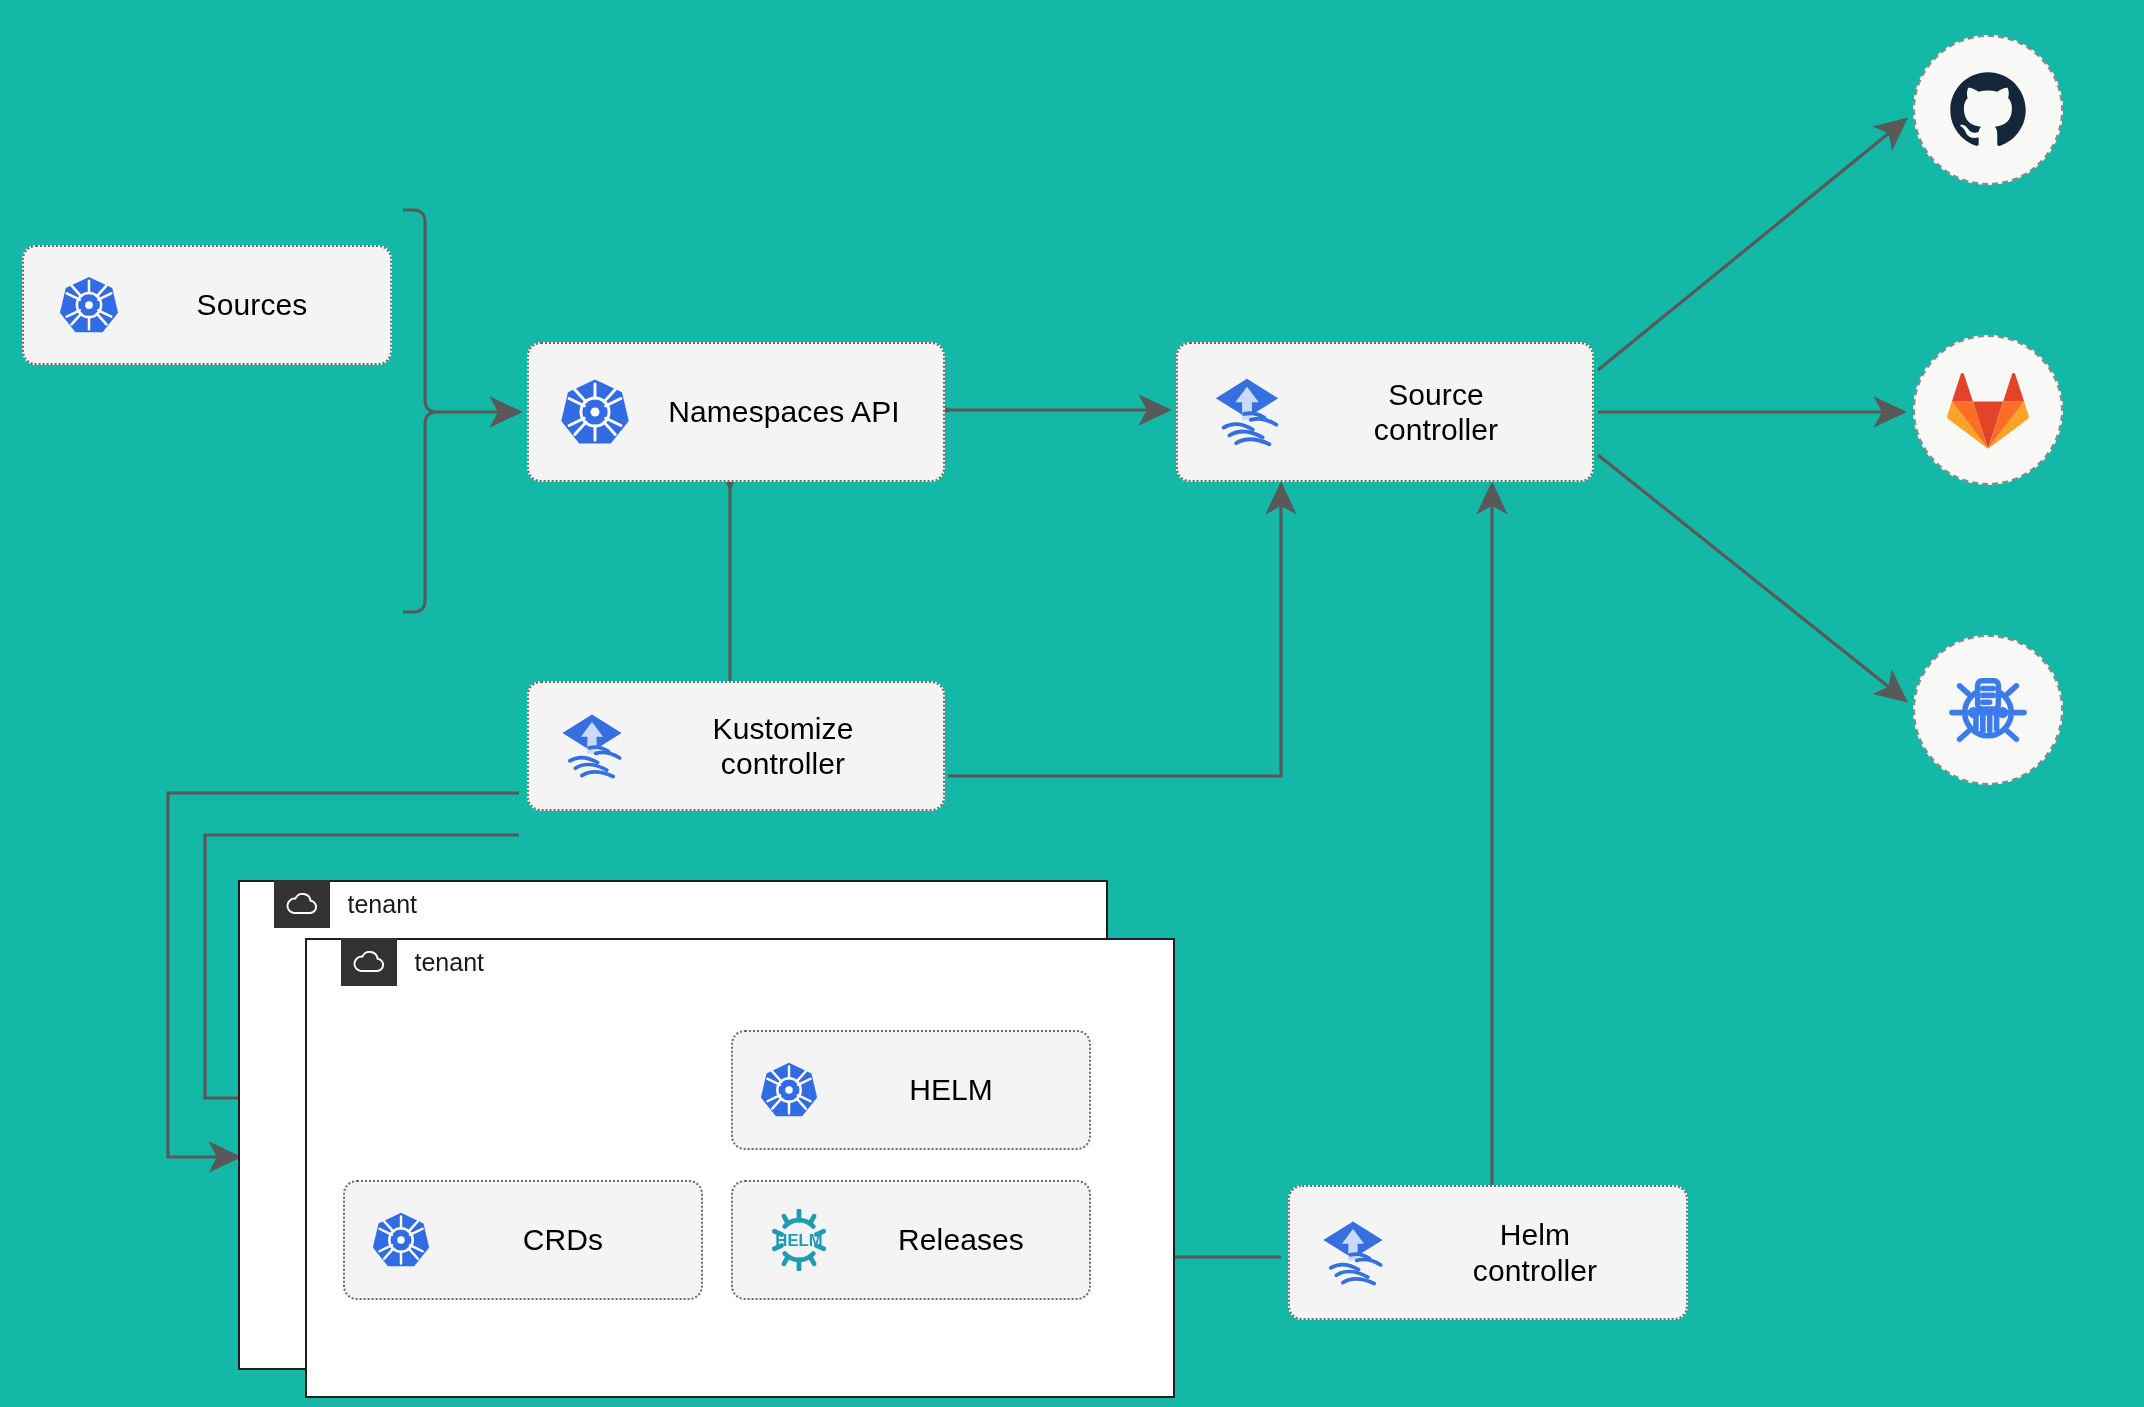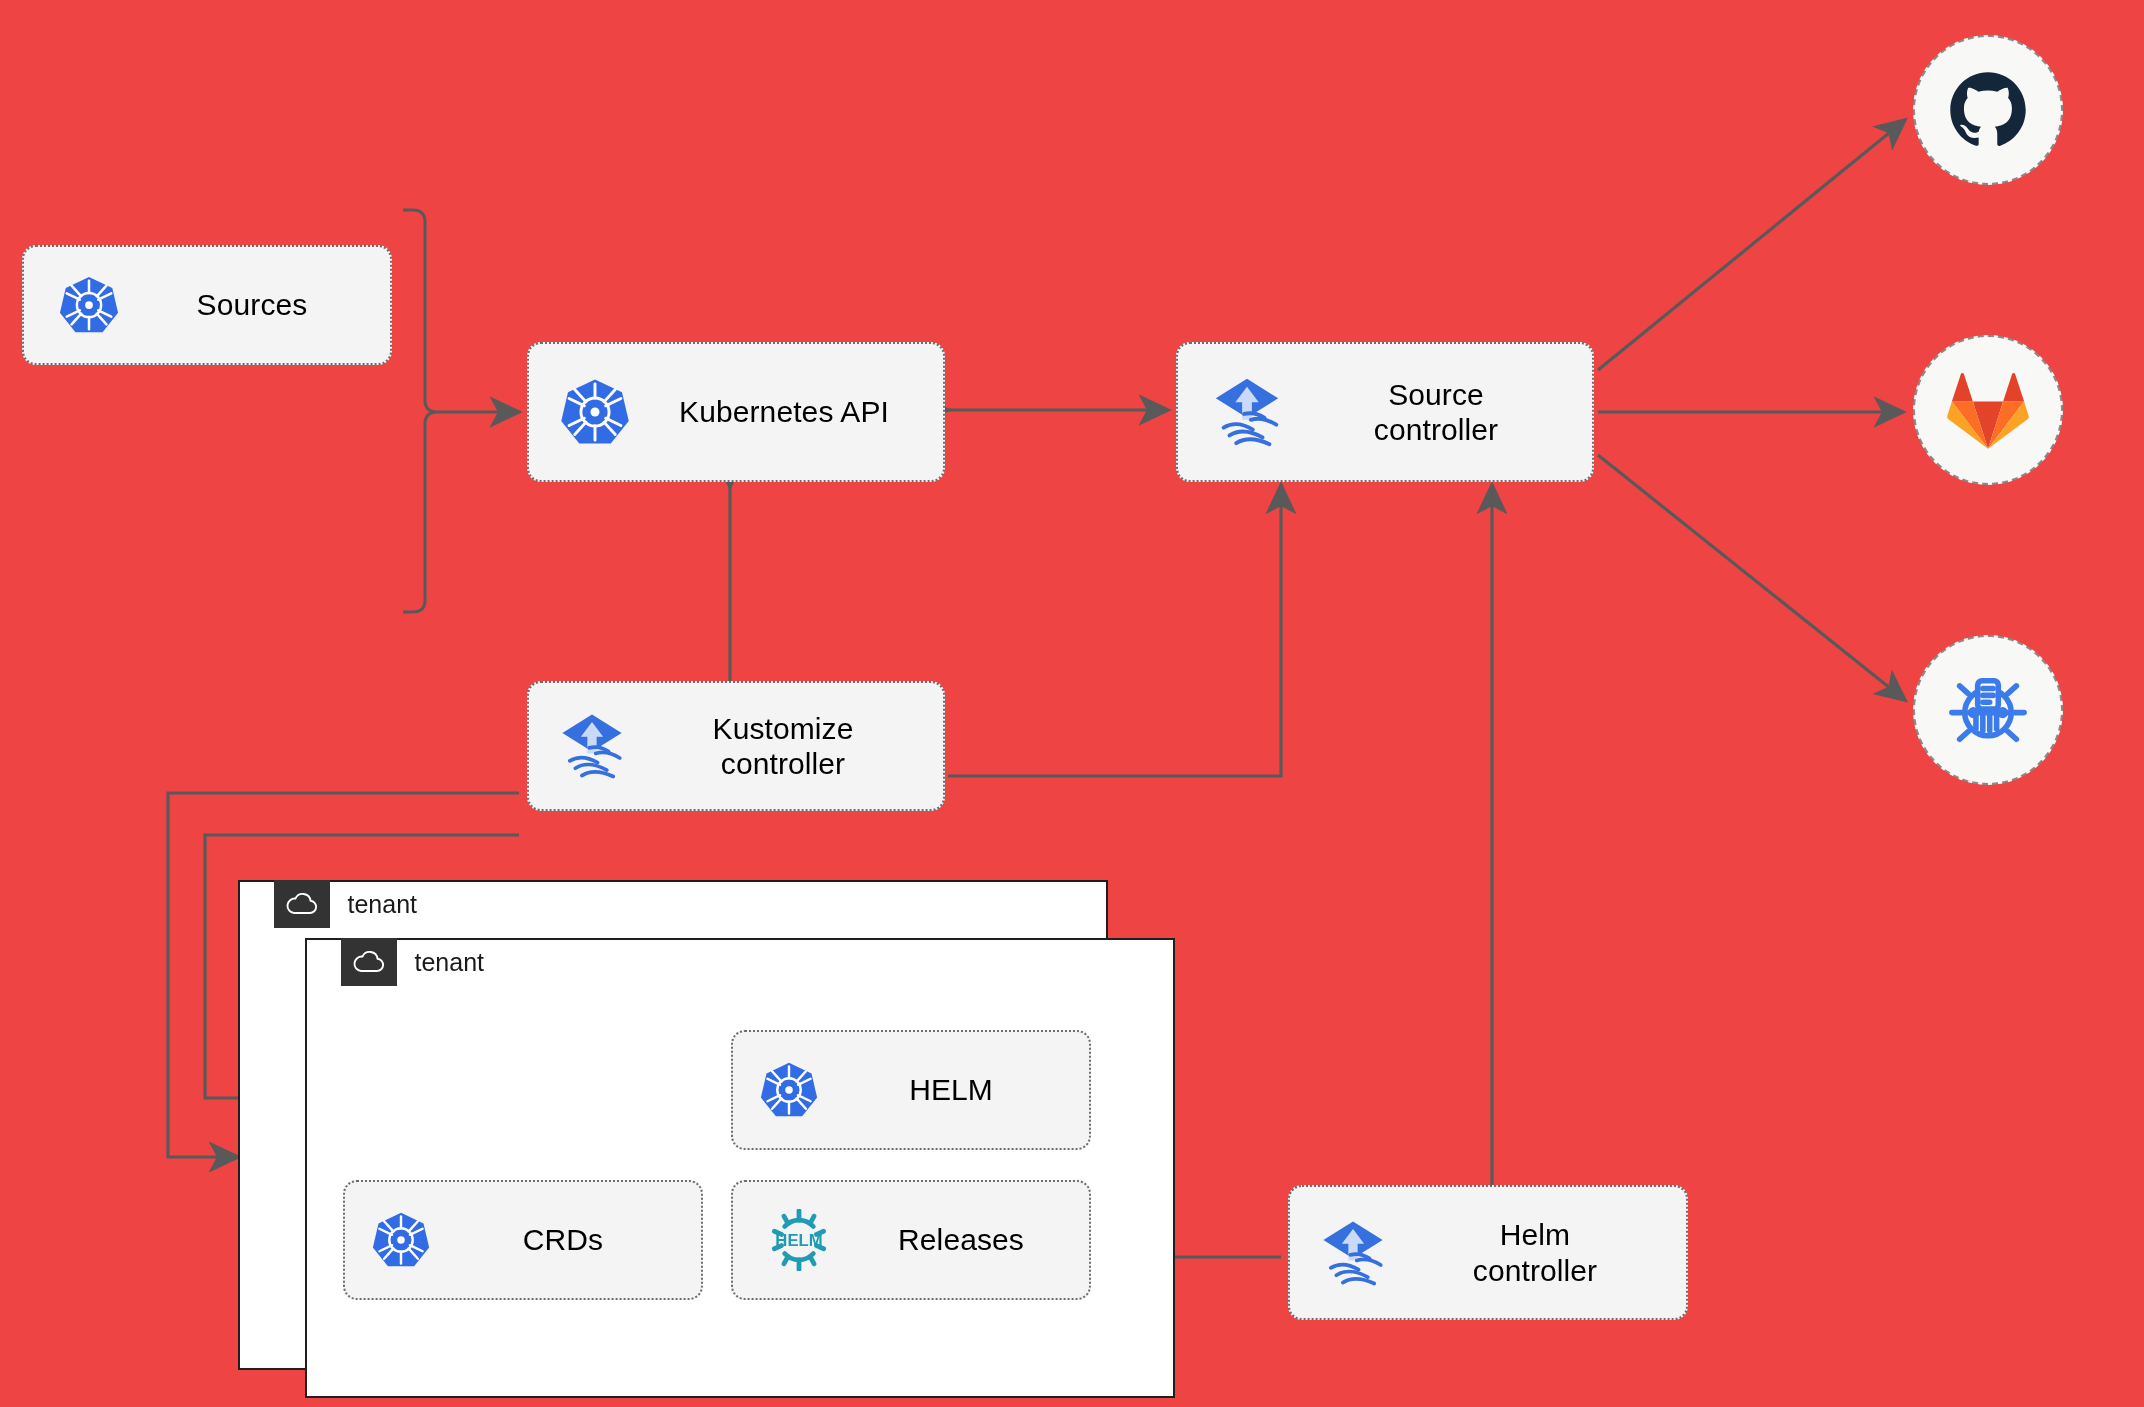--- a/index.html
+++ b/index.html
@@ -1,17 +1,17 @@
 <!DOCTYPE html>
 <html><head>
 <meta charset="utf-8">
 <style>
   html,body{margin:0;padding:0;background:#ffffff;}
   body{font-family:"Liberation Sans","DejaVu Sans",sans-serif;}
-  #stage{position:relative;width:2144px;height:1407px;background:#ef4444;overflow:hidden;}
+  #stage{position:relative;width:2144px;height:1407px;background:#14b8a6;overflow:hidden;}
   #wires{position:absolute;left:0;top:0;width:2144px;height:1407px;pointer-events:none;}
 
   
   .node{
     position:absolute;
     background:#f4f4f4;
     border:2.5px dotted #6d6d6d;
     border-radius:14px;
     display:flex;align-items:center;
     box-sizing:border-box;
@@ -118,21 +118,21 @@
           <circle cx="32" cy="32" r="12.5"></circle>
           <path d="M32 7 L32 19.5 M32 44.5 L32 57
                    M9 20 L22.5 26.5 M41.5 37.5 L55 44
                    M9 44 L22.5 37.5 M41.5 26.5 L55 20
                    M14 52 L24 41 M40 23 L50 12
                    M14 12 L24 23 M40 41 L50 52"></path>
         </g>
         <circle cx="32" cy="32" r="4" fill="#ffffff"></circle>
       </svg>
     </span>
-    <span class="lbl">Kubernetes API</span>
+    <span class="lbl">Namespaces API</span>
   </div>
 
   <div class="node" style="left:1176px;top:342px;width:418px;height:140px;">
     <span class="ico" style="margin-left:30px;">
       <svg width="78" height="78" viewBox="0 0 80 80">
         <path d="M40 6 L72 26 L40 46 L8 26 Z" fill="#3670DE"></path>
         <path d="M40 14 L52 30 H45 V48 H35 V30 H28 Z" fill="#c9daf8"></path>
         <g stroke="#3670DE" stroke-width="4" stroke-linecap="round" fill="none">
           <path d="M16 56 C26 50, 36 52, 46 58"></path>
           <path d="M22 64 C33 57, 45 60, 56 66"></path>

